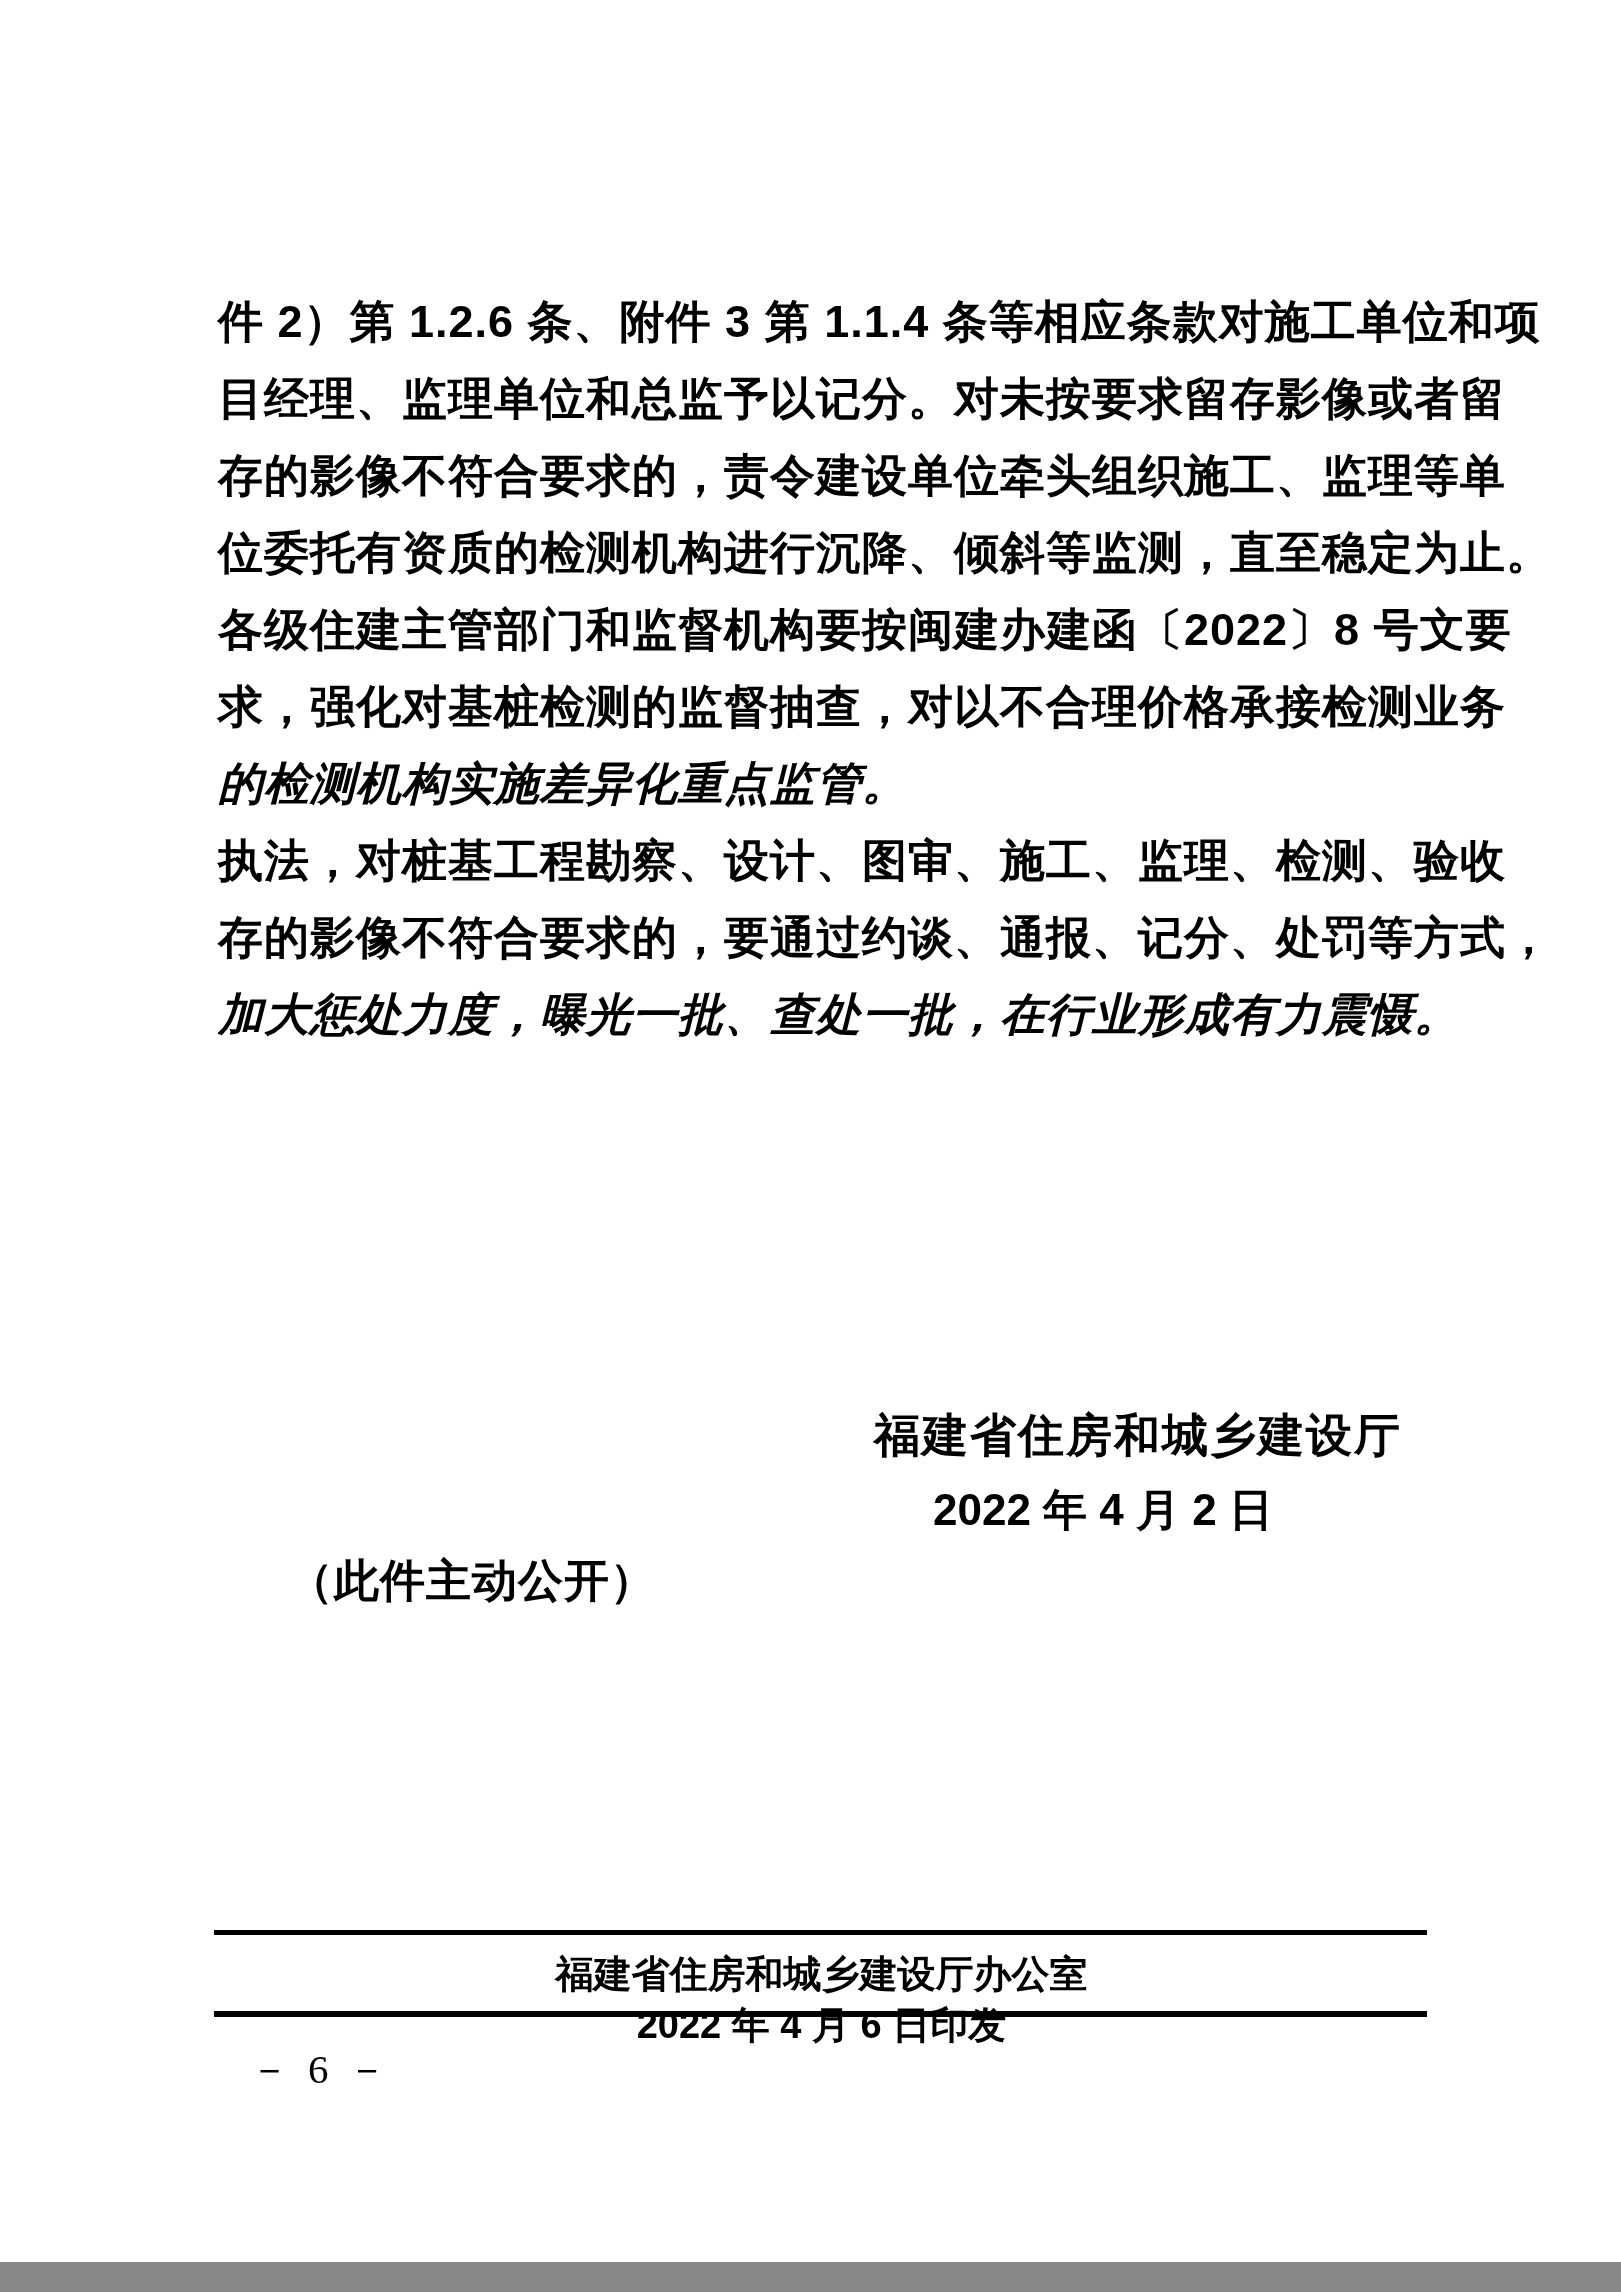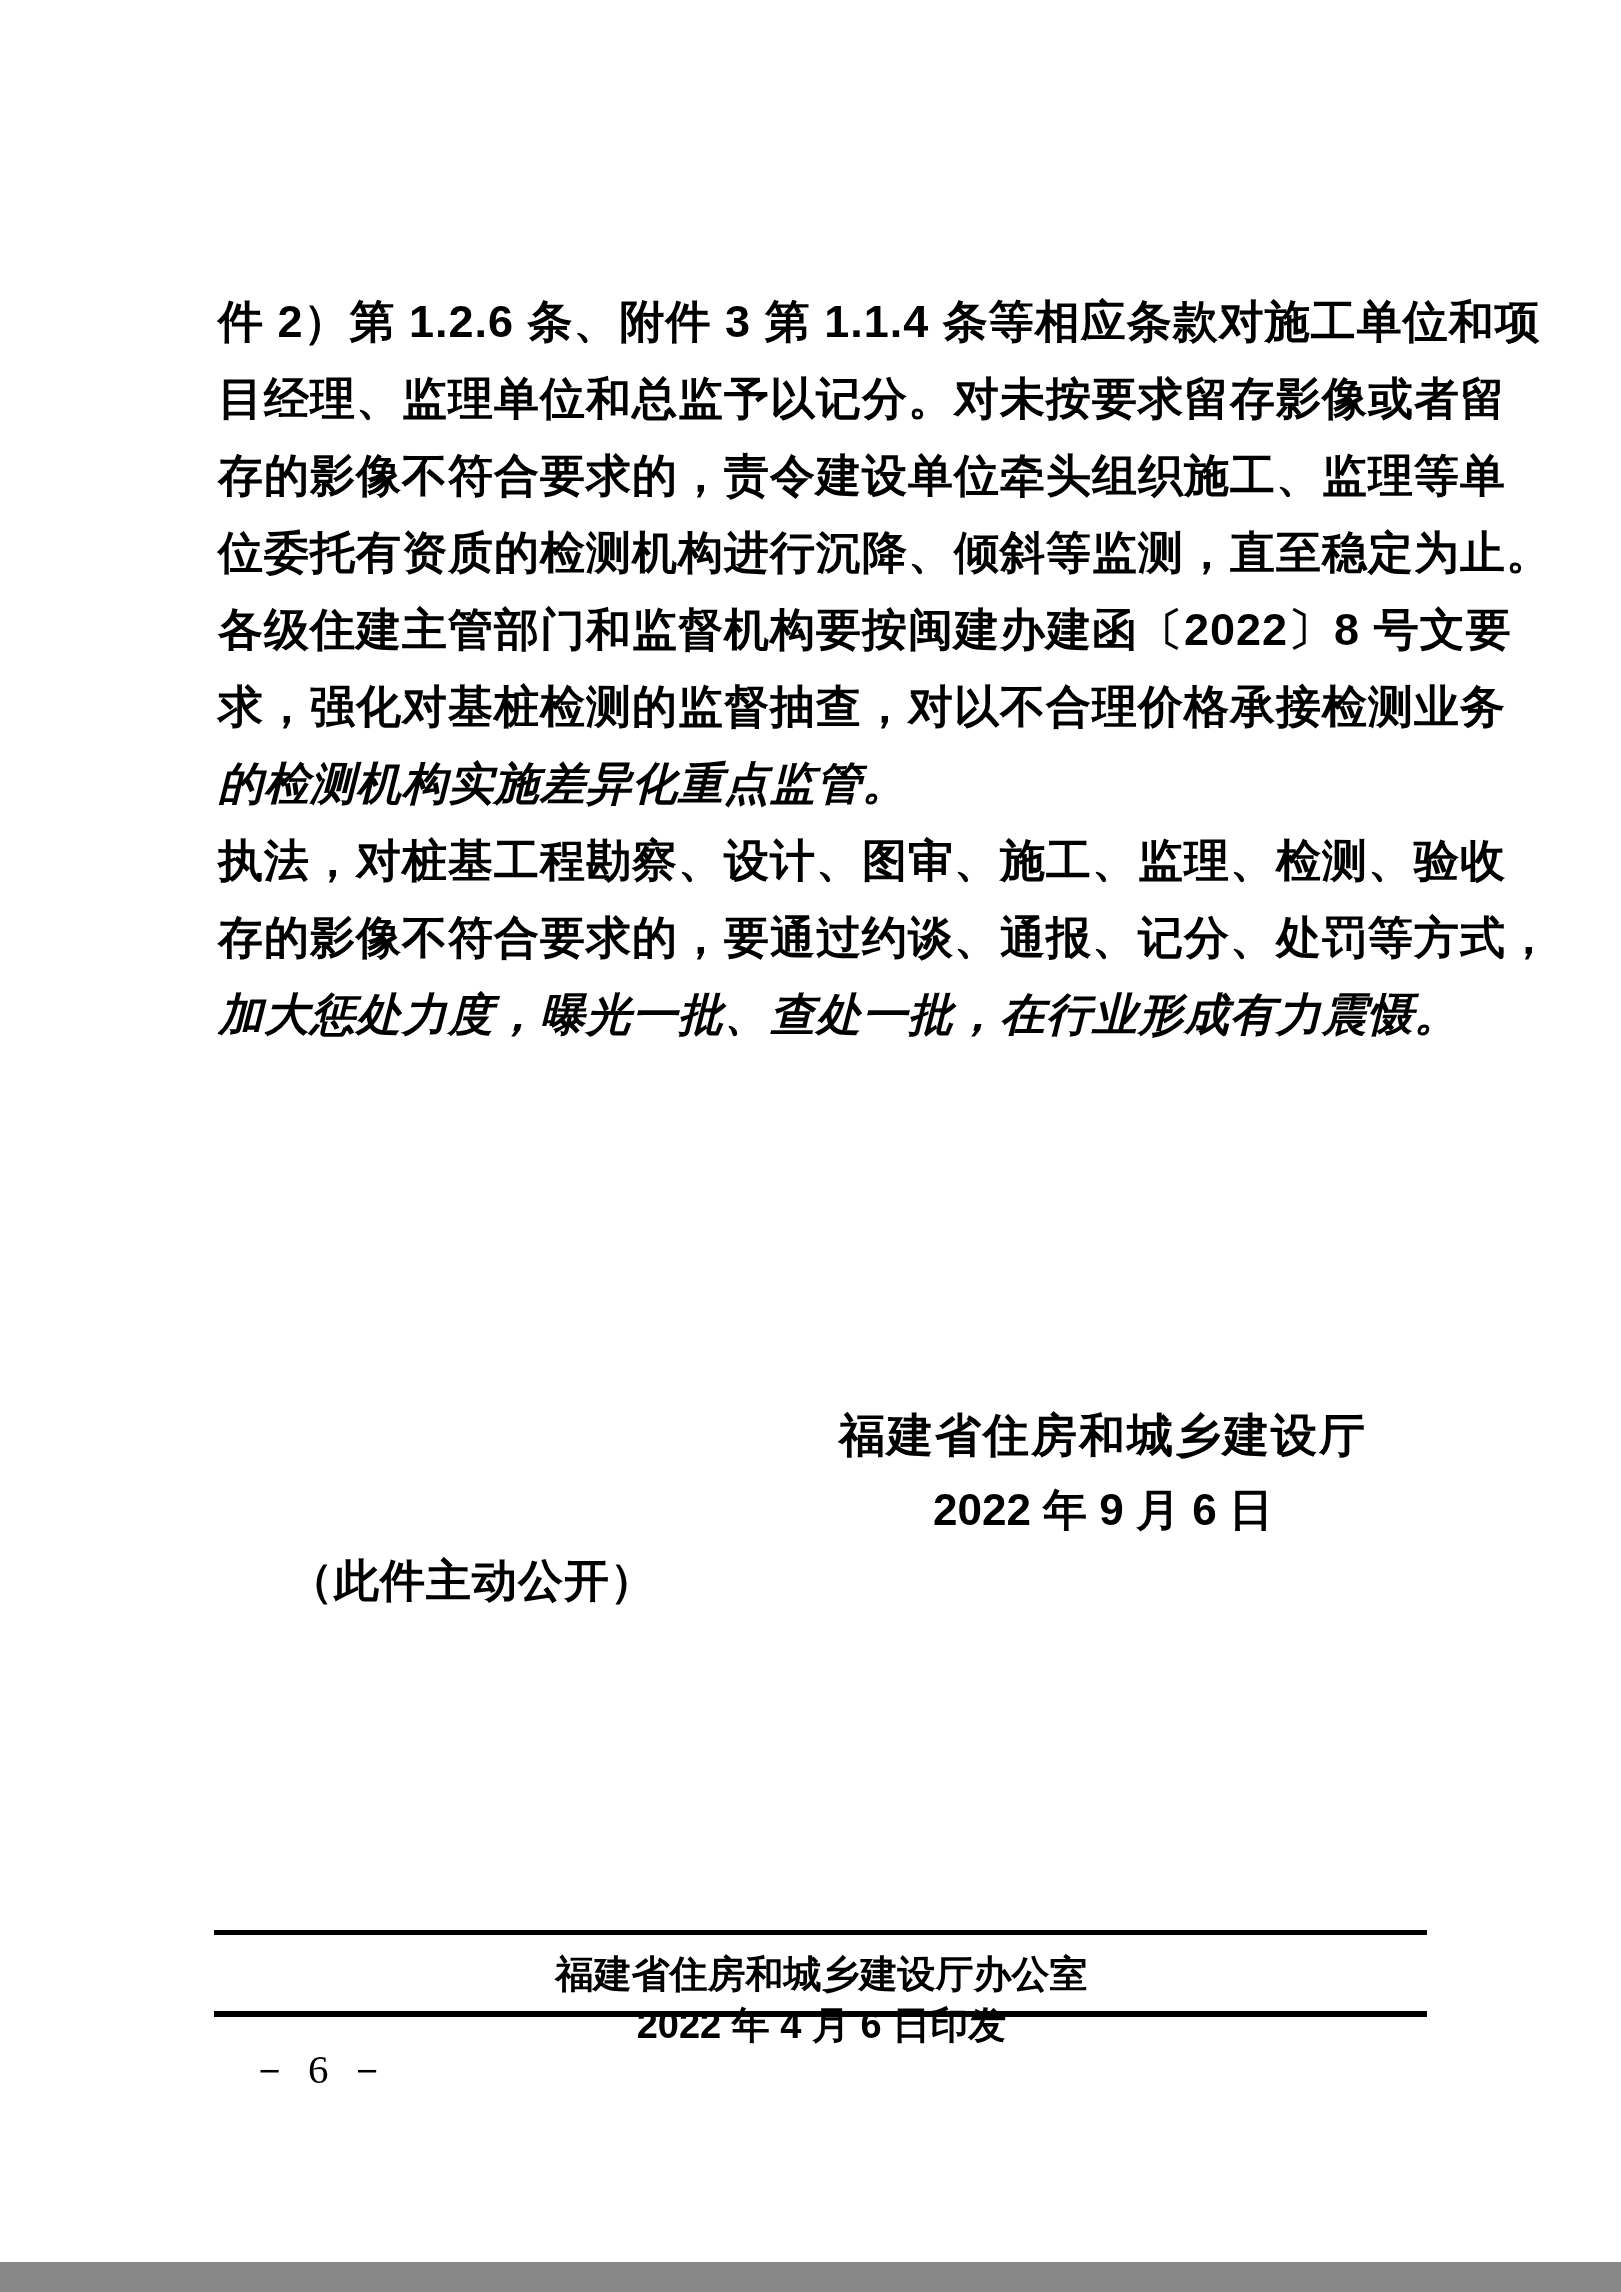--- a/index.html
+++ b/index.html
@@ -35,21 +35,21 @@
     text-align: right;
     text-align-last: left;
     font-style: italic;
   }
   .bline.indent {
     padding-left: 90px;
   }
   
   .sig-dept {
     position: absolute;
-    left: 839px;
+    left: 874px;
     top: 1412px;
     font-size: 46px;
     font-weight: 700;
     letter-spacing: 2px;
     line-height: 1;
     white-space: nowrap;
   }
   .sig-date {
     position: absolute;
     left: 933px;
@@ -123,21 +123,21 @@
       <div class="bline last">的检测机构实施差异化重点监管。</div>
     </section>
     <section>
       <div class="bline">执法，对桩基工程勘察、设计、图审、施工、监理、检测、验收</div>
       <div class="bline">存的影像不符合要求的，要通过约谈、通报、记分、处罚等方式，</div>
       <div class="bline last">加大惩处力度，曝光一批、查处一批，在行业形成有力震慑。</div>
     </section>
   </main>
 
   <div class="sig-dept">福建省住房和城乡建设厅</div>
-  <div class="sig-date">2022 年 9 月 6 日</div>
+  <div class="sig-date">2022 年 4 月 2 日</div>
   <div class="disclosure">（此件主动公开）</div>
 
   <div class="footer-rule top"></div>
   <div class="footer-row">
     <span>福建省住房和城乡建设厅办公室</span>
     <span class="print-date">2022 年 4 月 6 日印发</span>
   </div>
   <div class="footer-rule bottom"></div>
 
   <div class="page-number">－ 6 －</div>

